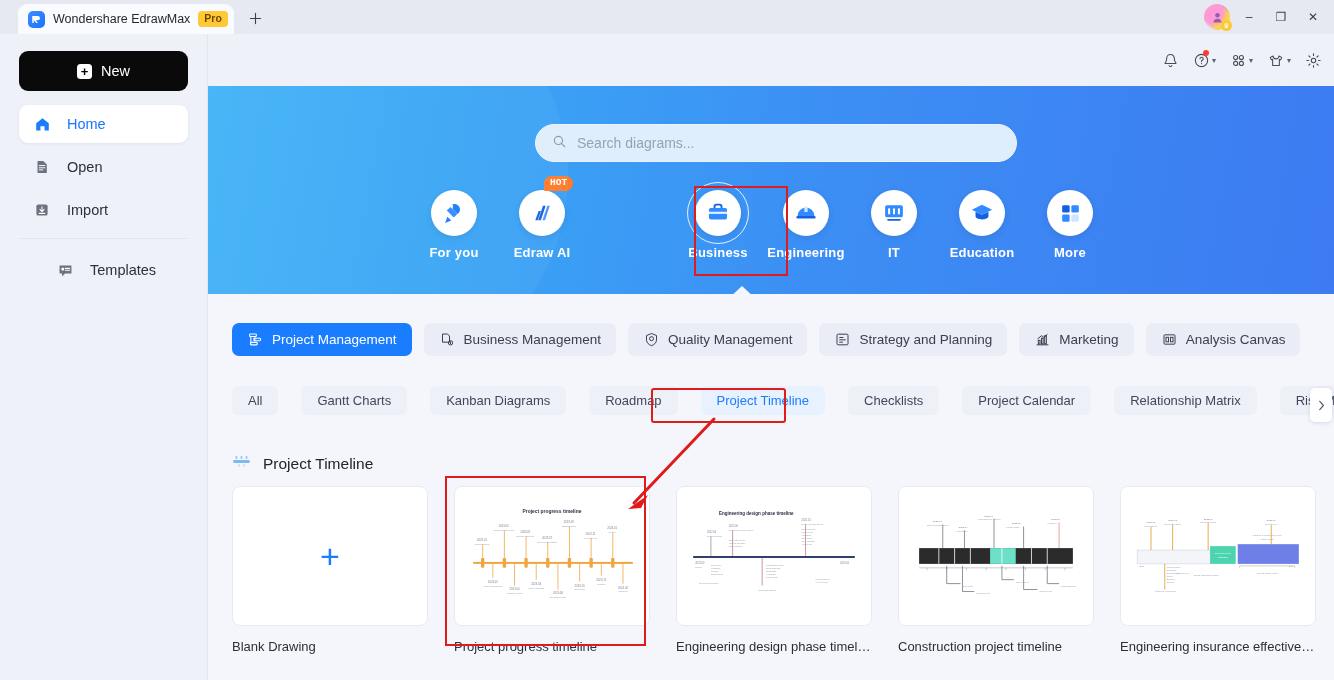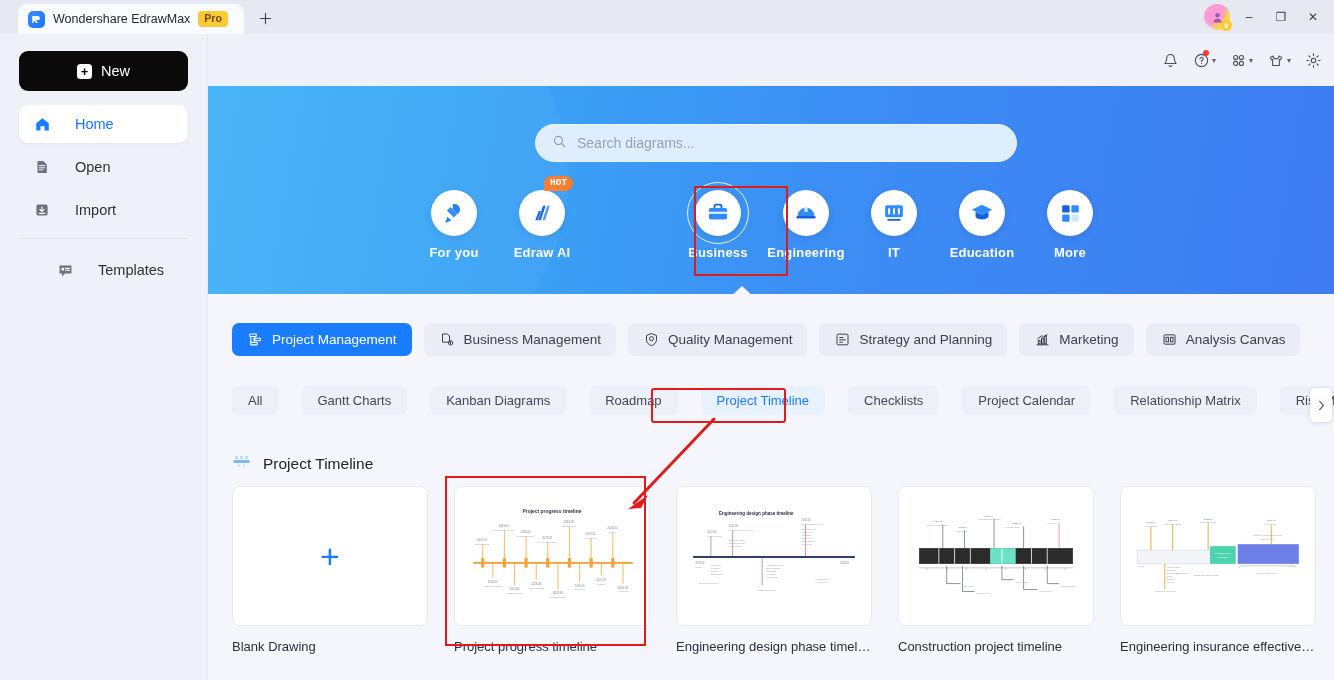--- a/index.html
+++ b/index.html
@@ -14,21 +14,21 @@
 
   
   .titlebar {
     position:absolute; left:0; top:0; width:1334px; height:34px;
     background:#e6e9f2;
     display:flex; align-items:flex-end;
   }
   .tab {
     margin-left:18px; height:30px; border-radius:9px 9px 0 0;
     background:#fafbfe; display:flex; align-items:center; gap:8px;
-    padding:0 16px 0 10px;
+    padding:0 6px 0 10px;
   }
   .tab-logo {
     width:17px; height:17px; border-radius:5px;
     background:linear-gradient(135deg,#3d8bff,#1a74ff);
     display:flex; align-items:center; justify-content:center;
     color:#fff; font-size:11px; font-weight:bold;
   }
   .tab-title { font-size:12.5px; color:#23282f; }
   .pro-badge {
     background:#ffc935; color:#6b4a00; font-size:10.5px; font-weight:bold;
@@ -88,21 +88,21 @@
     font-size:14.5px; cursor:pointer;
   }
   .new-plus {
     width:15px; height:15px; border-radius:3.5px; background:#fff; color:#000;
     display:flex; align-items:center; justify-content:center;
     font-size:13px; font-weight:bold; line-height:1;
   }
   .nav { margin-top:14px; padding:0 19px; }
   .nav-item {
     height:38px; border-radius:9px; display:flex; align-items:center;
-    gap:24px; padding:0 14px; font-size:14.5px; color:#2c3038; cursor:pointer;
+    gap:16px; padding:0 14px; font-size:14.5px; color:#2c3038; cursor:pointer;
     margin-bottom:5px;
   }
   .nav-item.active { background:#ffffff; color:#1a74ff; font-weight:500; box-shadow:0 1px 3px rgba(40,60,120,.07); }
   .nav-ico { width:18px; height:18px; display:flex; align-items:center; justify-content:center; }
   .nav-sep { height:1px; background:#e1e5ef; margin:9px 19px 12px; }
 
   
   .hero {
     position:absolute; left:208px; top:86px; width:1126px; height:208px;
     background:linear-gradient(100deg,#41b3f7 0%,#3aa6f5 22%,#3c8ef4 55%,#3d7bf2 100%);

